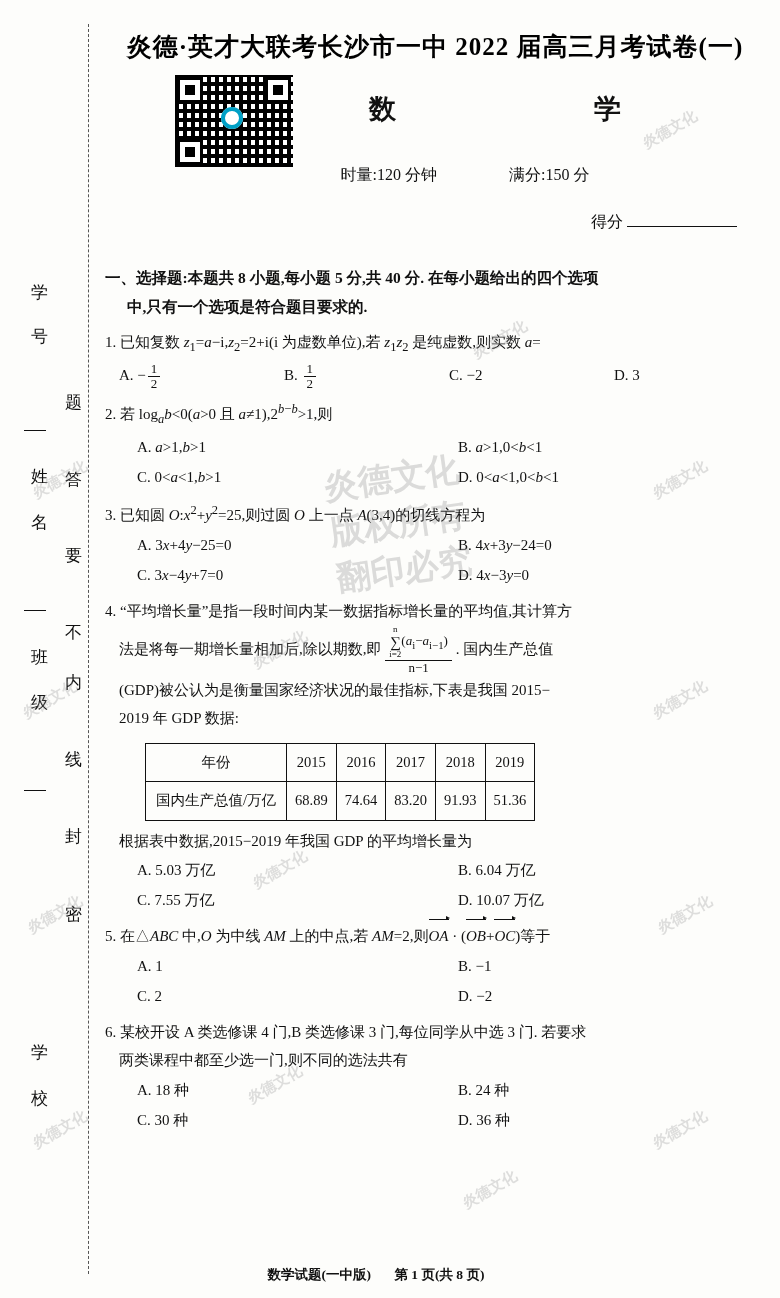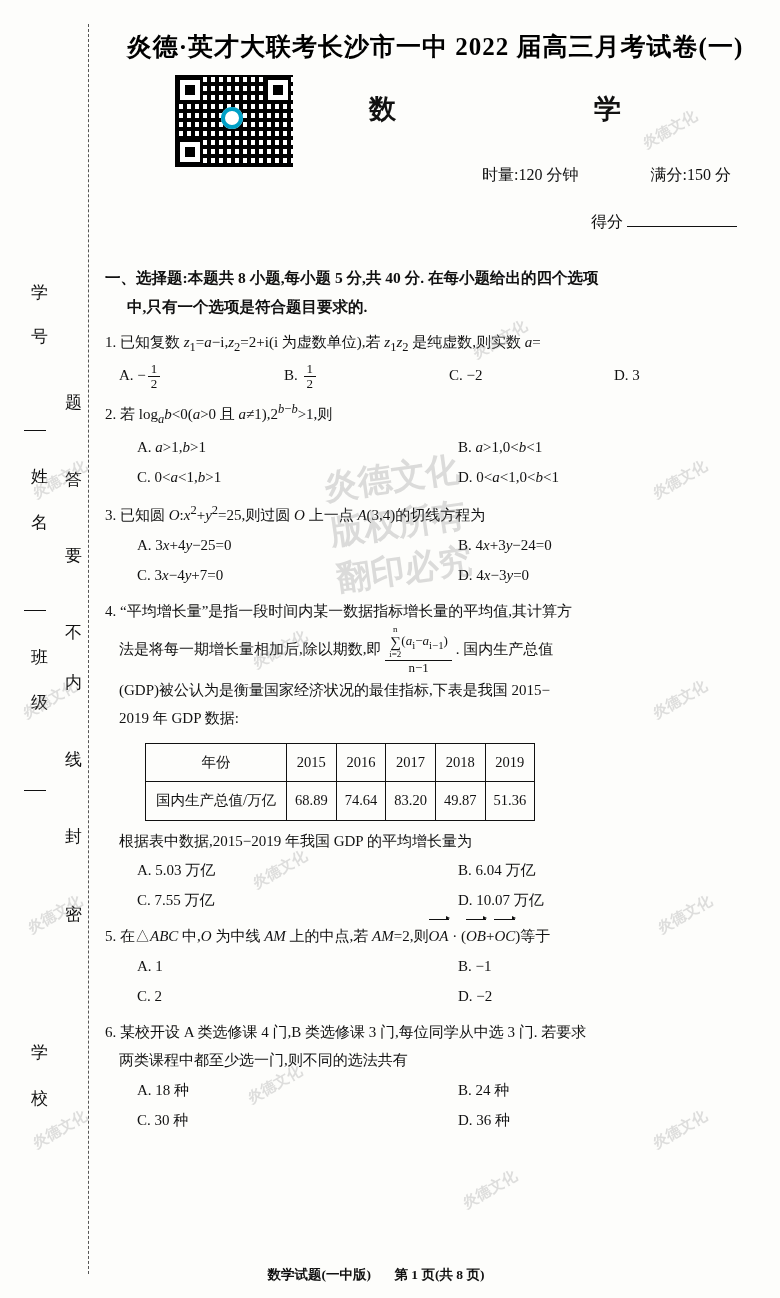--- a/index.html
+++ b/index.html
@@ -71,21 +71,21 @@
   .subject{
     text-align:center;
     font-size:27px;
     font-weight:bold;
     letter-spacing:48px;
     text-indent:48px;
     margin-top:28px;
     margin-left:120px;
   }
   .timerow{
-    text-align:right;
+    text-align:center;
     margin-top:38px;
     font-size:16px;
     margin-left:60px;
   }
   .timerow span{margin:0 34px;}
   .scorerow{
     text-align:right;
     margin-top:26px;
     font-size:16px;
     padding-right:28px;
@@ -288,21 +288,21 @@
           <td>2016</td>
           <td>2017</td>
           <td>2018</td>
           <td>2019</td>
         </tr>
         <tr>
           <td class="lbl">国内生产总值/万亿</td>
           <td>68.89</td>
           <td>74.64</td>
           <td>83.20</td>
-          <td>49.87</td>
+          <td>91.93</td>
           <td>51.36</td>
         </tr>
       </tbody>
         </table>
 
       <div style="padding-left:14px;">根据表中数据,2015−2019 年我国 GDP 的平均增长量为</div>
       <div class="opts two indent">
         <div class="op">A. 5.03 万亿</div>
         <div class="op">B. 6.04 万亿</div>
         <div class="op">C. 7.55 万亿</div>

